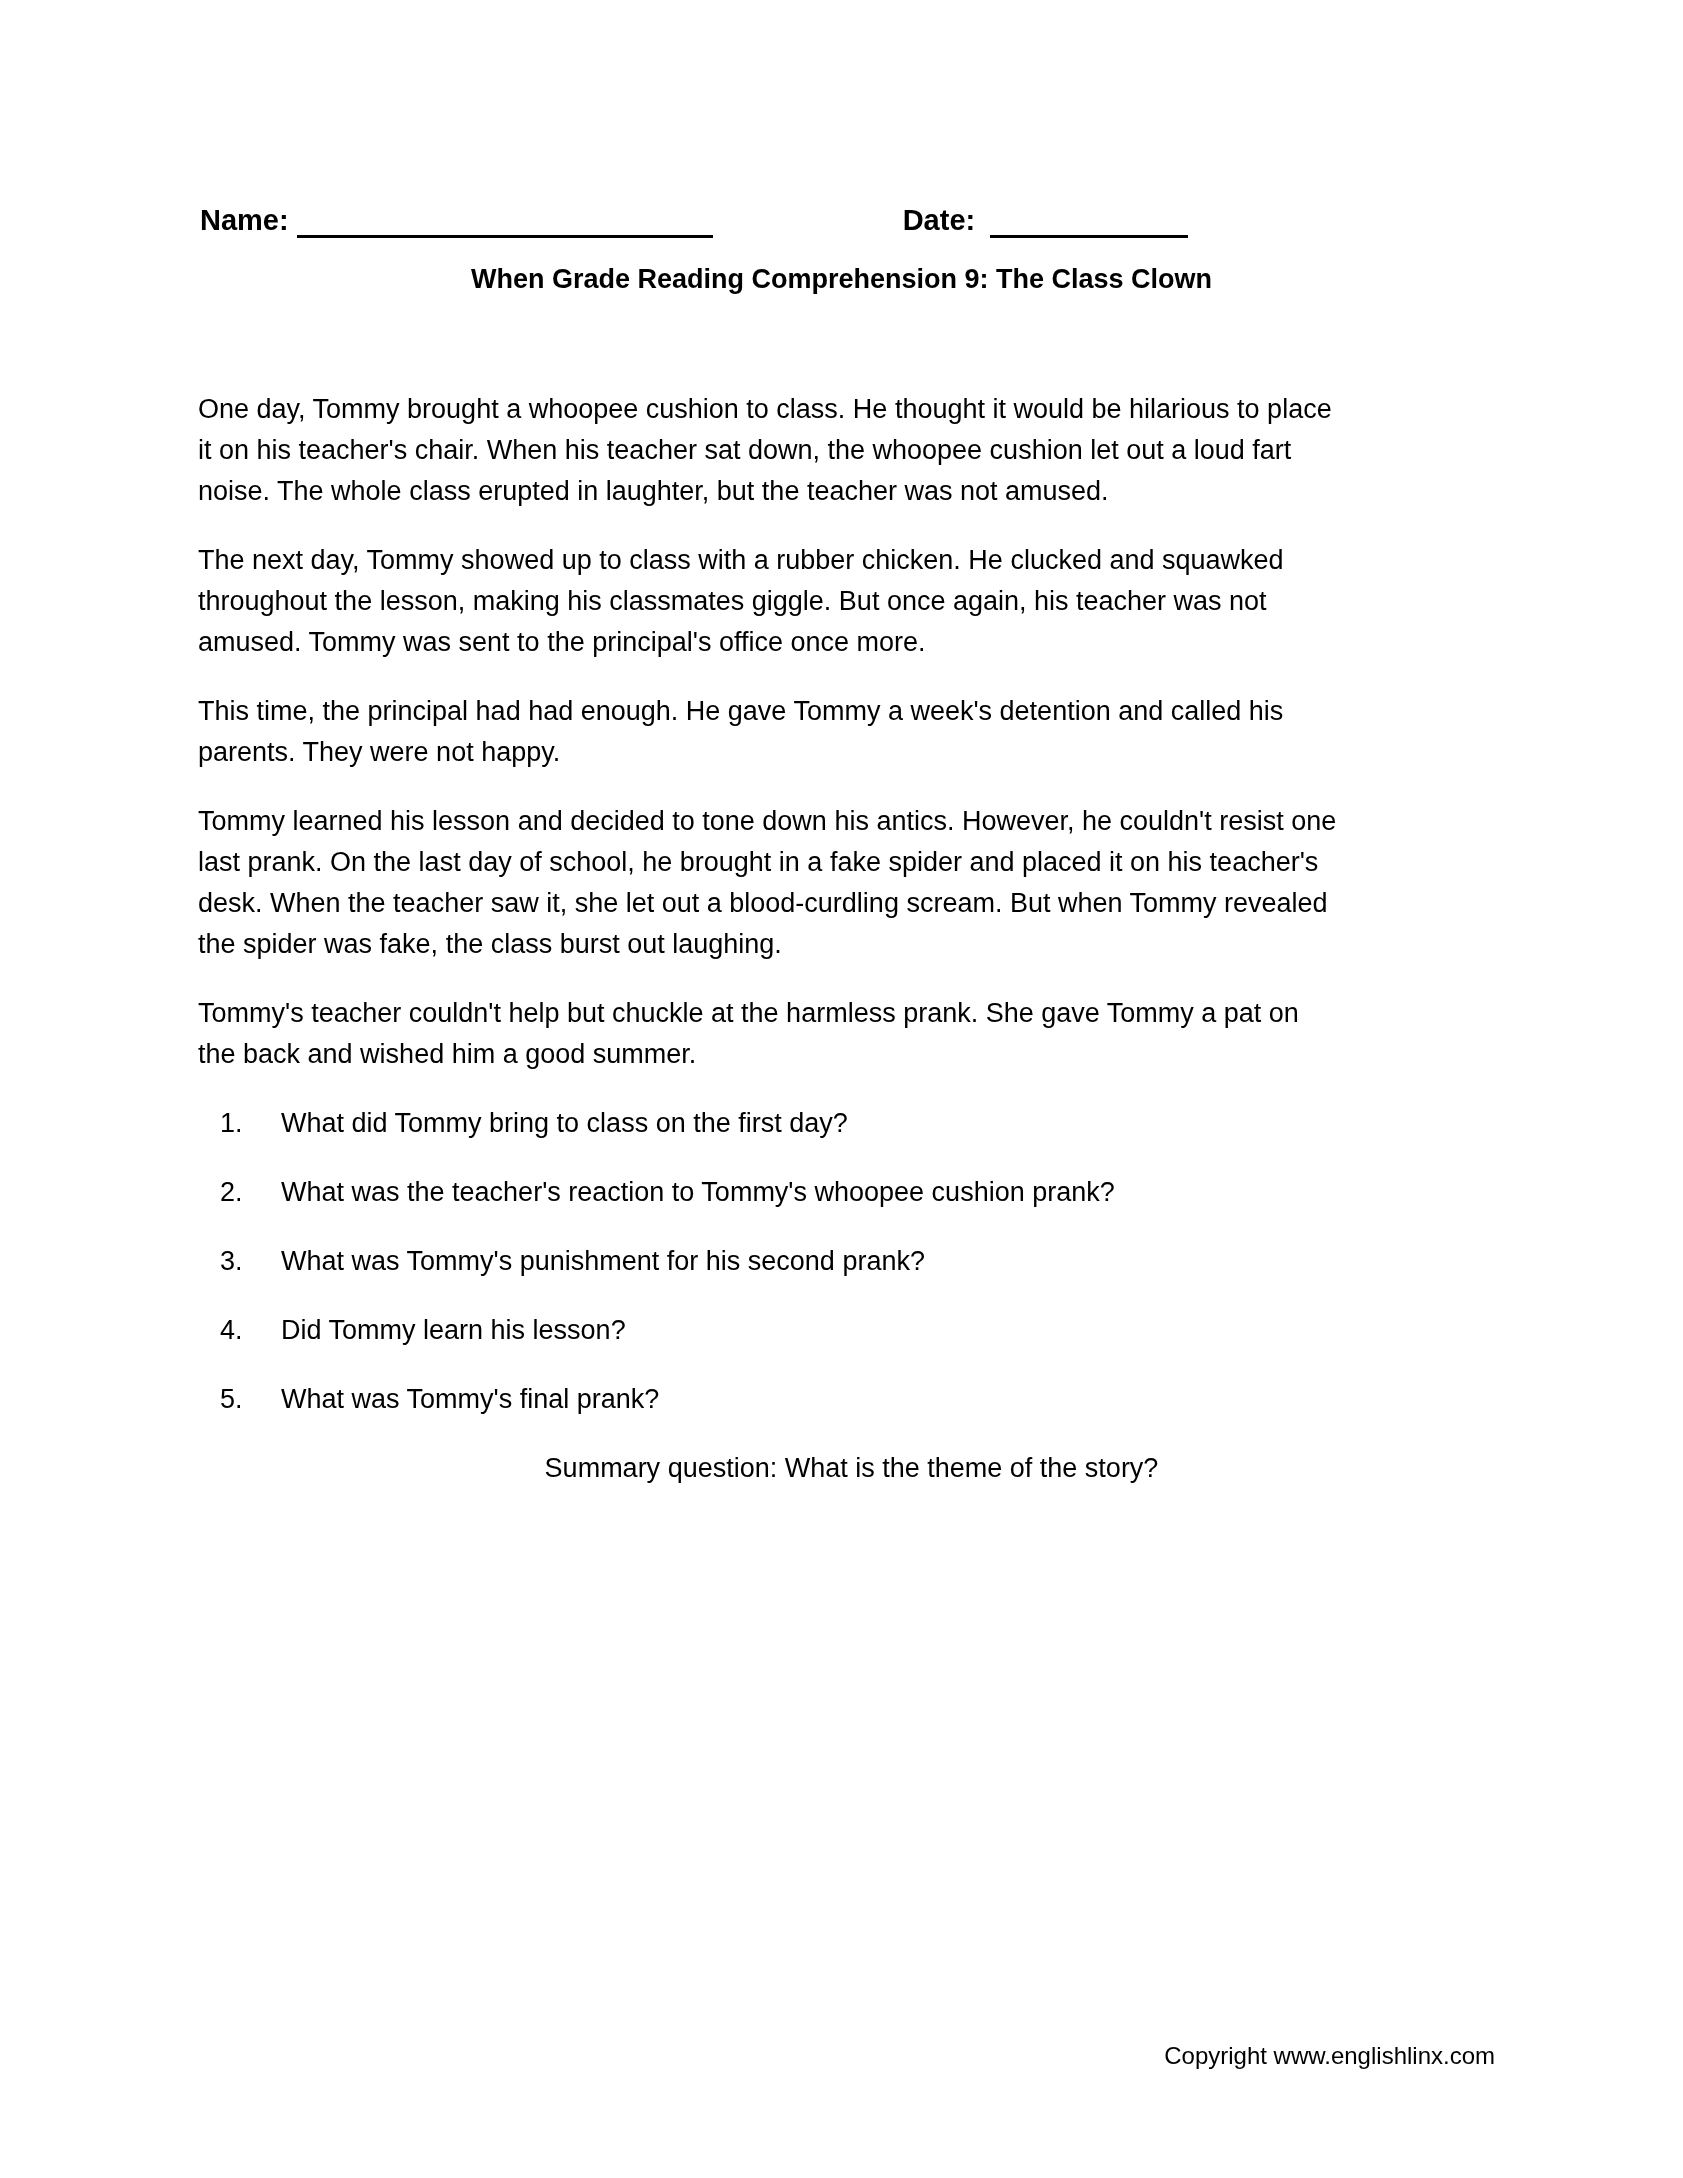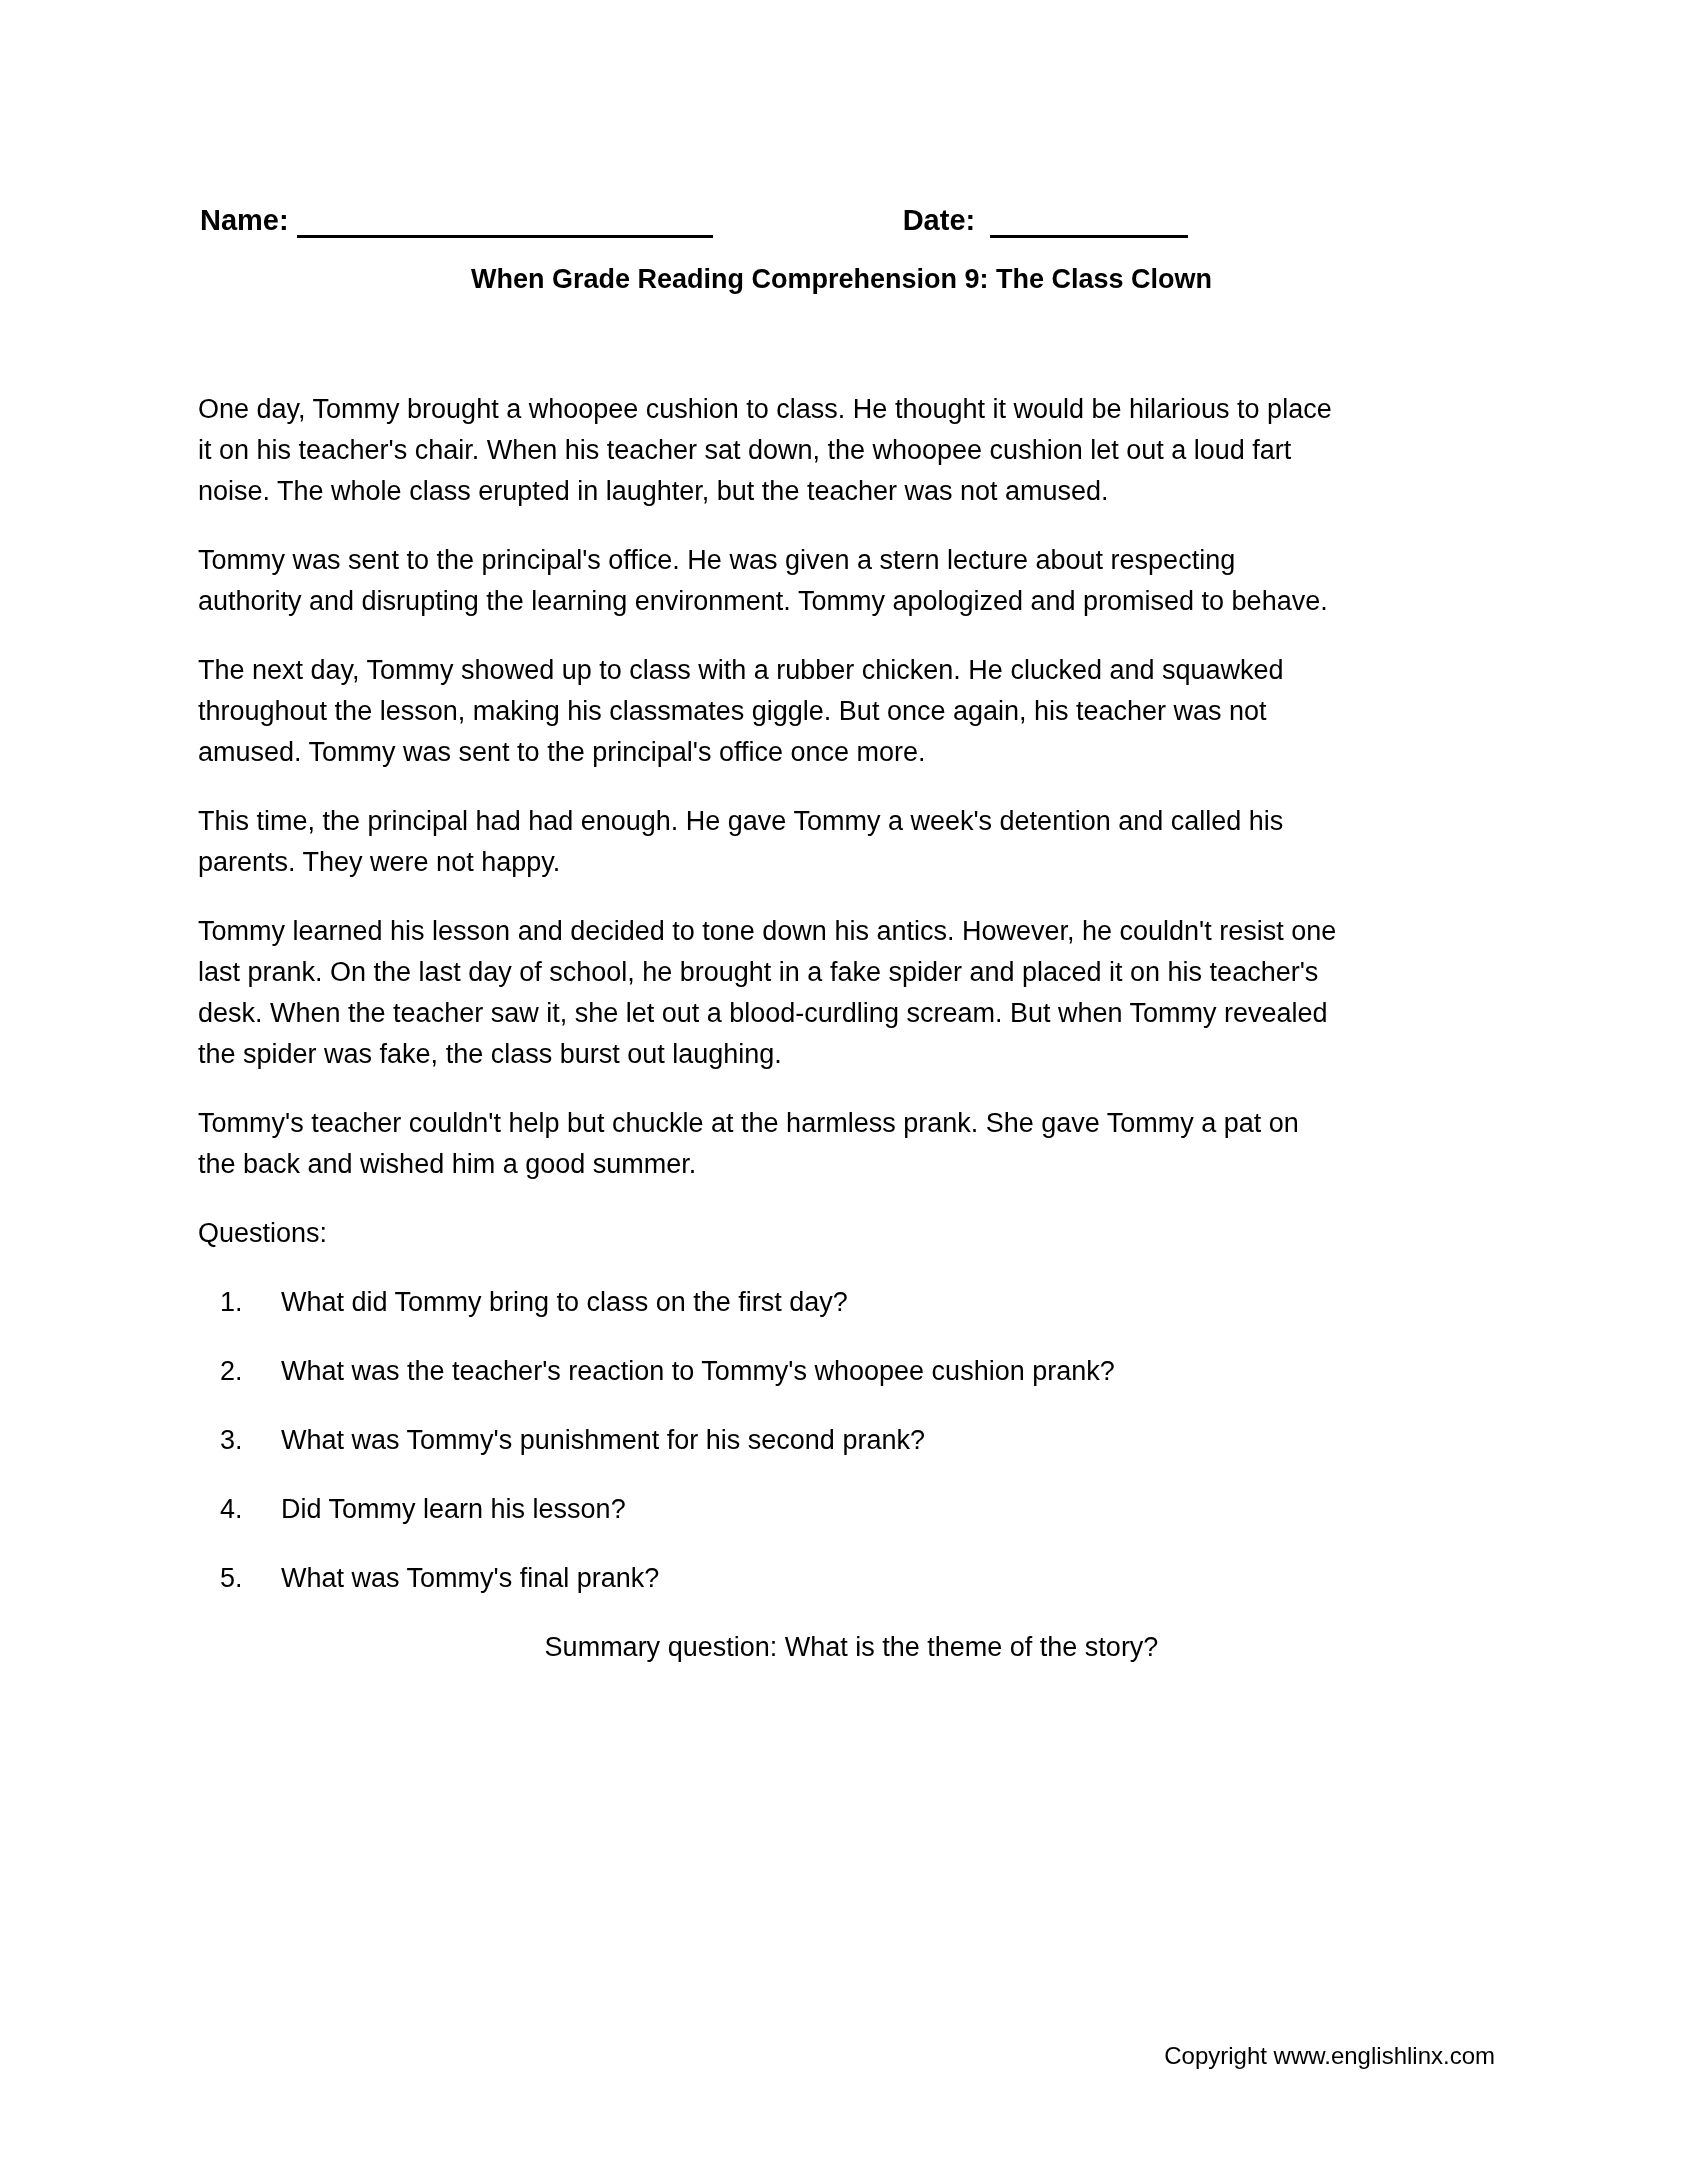--- a/index.html
+++ b/index.html
@@ -108,35 +108,32 @@
     <span class="field-label date-label">Date:</span>
     <span class="write-line date-line"></span>
   </div>
 
   <div class="title">When Grade Reading Comprehension 9: The Class Clown</div>
 
   <div class="content">
     <p class="para">One day, Tommy brought a whoopee cushion to class. He thought it would be hilarious to place
 it on his teacher's chair. When his teacher sat down, the whoopee cushion let out a loud fart
 noise. The whole class erupted in laughter, but the teacher was not amused.</p>
-    <p class="para">Tommy was sent to the principal's office. He was given a stern lecture about respecting
-authority and disrupting the learning environment. Tommy apologized and promised to behave.</p>
     <p class="para">The next day, Tommy showed up to class with a rubber chicken. He clucked and squawked
 throughout the lesson, making his classmates giggle. But once again, his teacher was not
 amused. Tommy was sent to the principal's office once more.</p>
     <p class="para">This time, the principal had had enough. He gave Tommy a week's detention and called his
 parents. They were not happy.</p>
     <p class="para">Tommy learned his lesson and decided to tone down his antics. However, he couldn't resist one
 last prank. On the last day of school, he brought in a fake spider and placed it on his teacher's
 desk. When the teacher saw it, she let out a blood-curdling scream. But when Tommy revealed
 the spider was fake, the class burst out laughing.</p>
     <p class="para">Tommy's teacher couldn't help but chuckle at the harmless prank. She gave Tommy a pat on
 the back and wished him a good summer.</p>
 
-    <p class="para">Questions:</p>
 
     <ol class="questions-list">
       <li class="question-row">
         <span class="q-num">1.</span>
         <span class="q-text">What did Tommy bring to class on the first day?</span>
       </li>
       <li class="question-row">
         <span class="q-num">2.</span>
         <span class="q-text">What was the teacher's reaction to Tommy's whoopee cushion prank?</span>
       </li>

